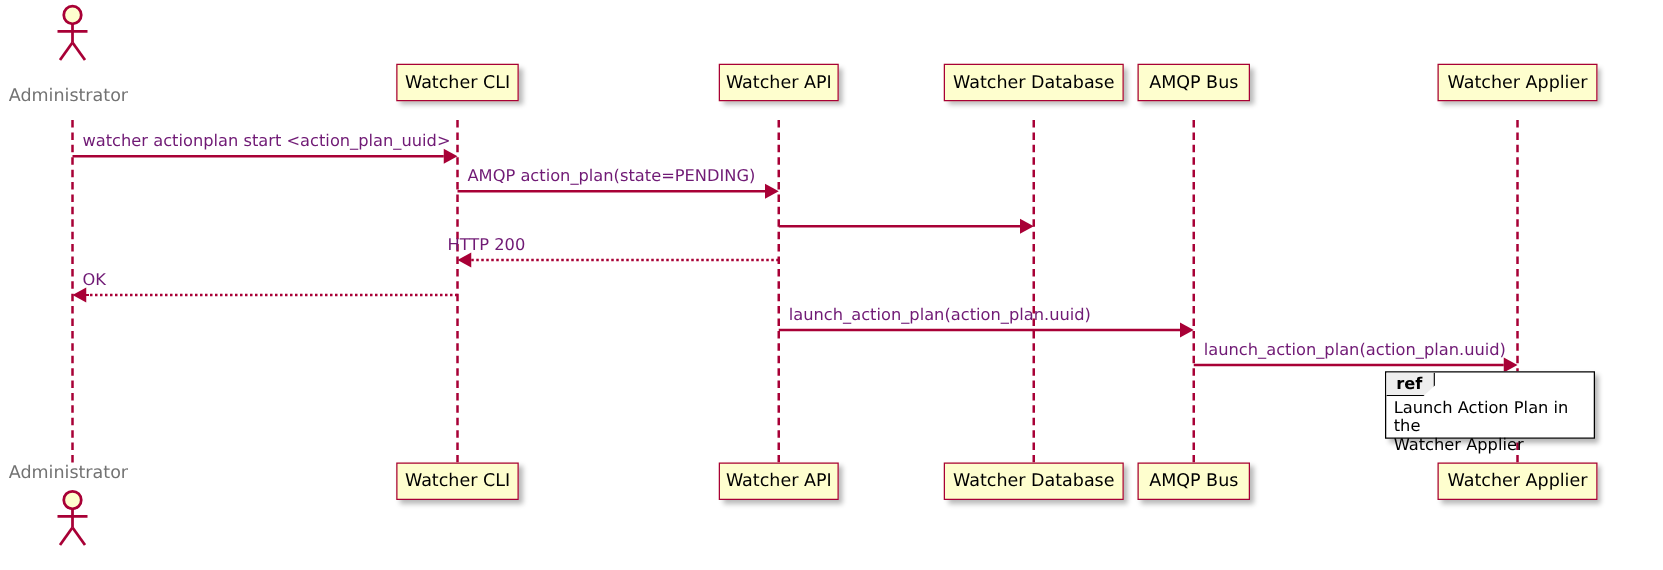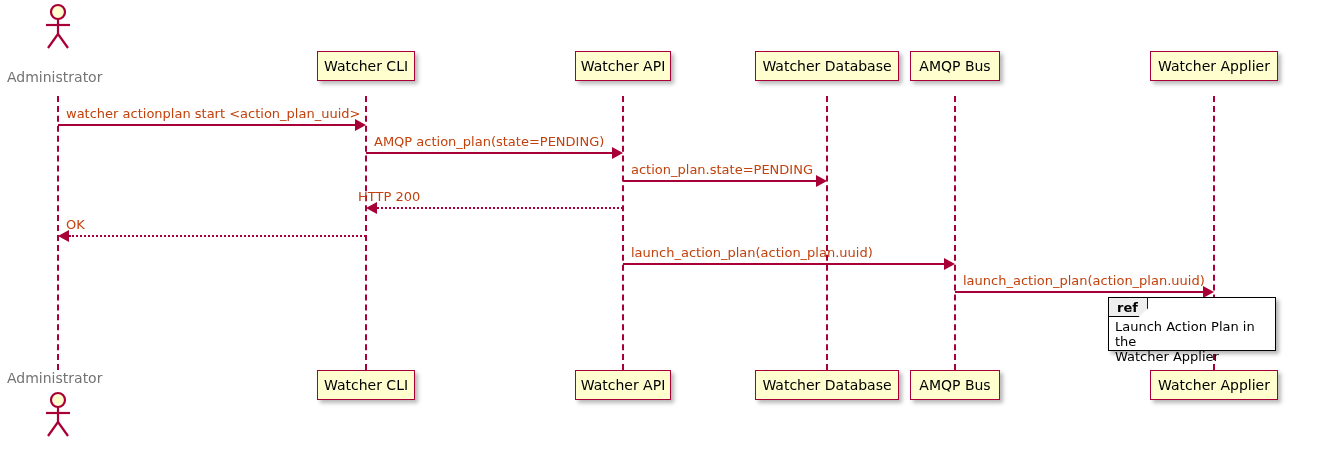--- a/index.html
+++ b/index.html
@@ -79,21 +79,21 @@
     border-left: 11px solid #A80036;
   }
   .arrow-head.left {
     border-top: 6px solid transparent;
     border-bottom: 6px solid transparent;
     border-right: 11px solid #A80036;
   }
   .msg-label {
     position: absolute;
     font-size: 13px;
-    color: #c2410c;
+    color: #701a75;
     white-space: nowrap;
     z-index: 3;
   }
   
   .ref-box {
     position: absolute;
     box-sizing: border-box;
     background: #FFFFFF;
     border: 1.5px solid #000000;
     box-shadow: 3px 3px 4px rgba(0,0,0,0.30);
@@ -166,21 +166,20 @@
         </g>
       </svg></div>
     <div class="msg-line" style="left: 58px; top: 124px; width: 297px;"></div>
     <div class="arrow-head right" style="top: 119px; left: 355px;"></div>
     <div class="msg-label" style="left: 66px; top: 106px;">watcher actionplan start &lt;action_plan_uuid&gt;</div>
     <div class="msg-line" style="left: 366px; top: 152px; width: 246px;"></div>
     <div class="arrow-head right" style="top: 147px; left: 612px;"></div>
     <div class="msg-label" style="left: 374px; top: 134px;">AMQP action_plan(state=PENDING)</div>
     <div class="msg-line" style="left: 623px; top: 180px; width: 193px;"></div>
     <div class="arrow-head right" style="top: 175px; left: 816px;"></div>
-    <div class="msg-label" style="left: 631px; top: 162px;">action_plan.state=PENDING</div>
     <div class="msg-line dotted" style="left: 377px; top: 207px; width: 246px;"></div>
     <div class="arrow-head left" style="top: 202px; left: 366px;"></div>
     <div class="msg-label" style="left: 358px; top: 189px;">HTTP 200</div>
     <div class="msg-line dotted" style="left: 69px; top: 235px; width: 297px;"></div>
     <div class="arrow-head left" style="top: 230px; left: 58px;"></div>
     <div class="msg-label" style="left: 66px; top: 217px;">OK</div>
     <div class="msg-line" style="left: 623px; top: 263px; width: 321px;"></div>
     <div class="arrow-head right" style="top: 258px; left: 944px;"></div>
     <div class="msg-label" style="left: 631px; top: 245px;">launch_action_plan(action_plan.uuid)</div>
     <div class="msg-line" style="left: 955px; top: 291px; width: 248px;"></div>

